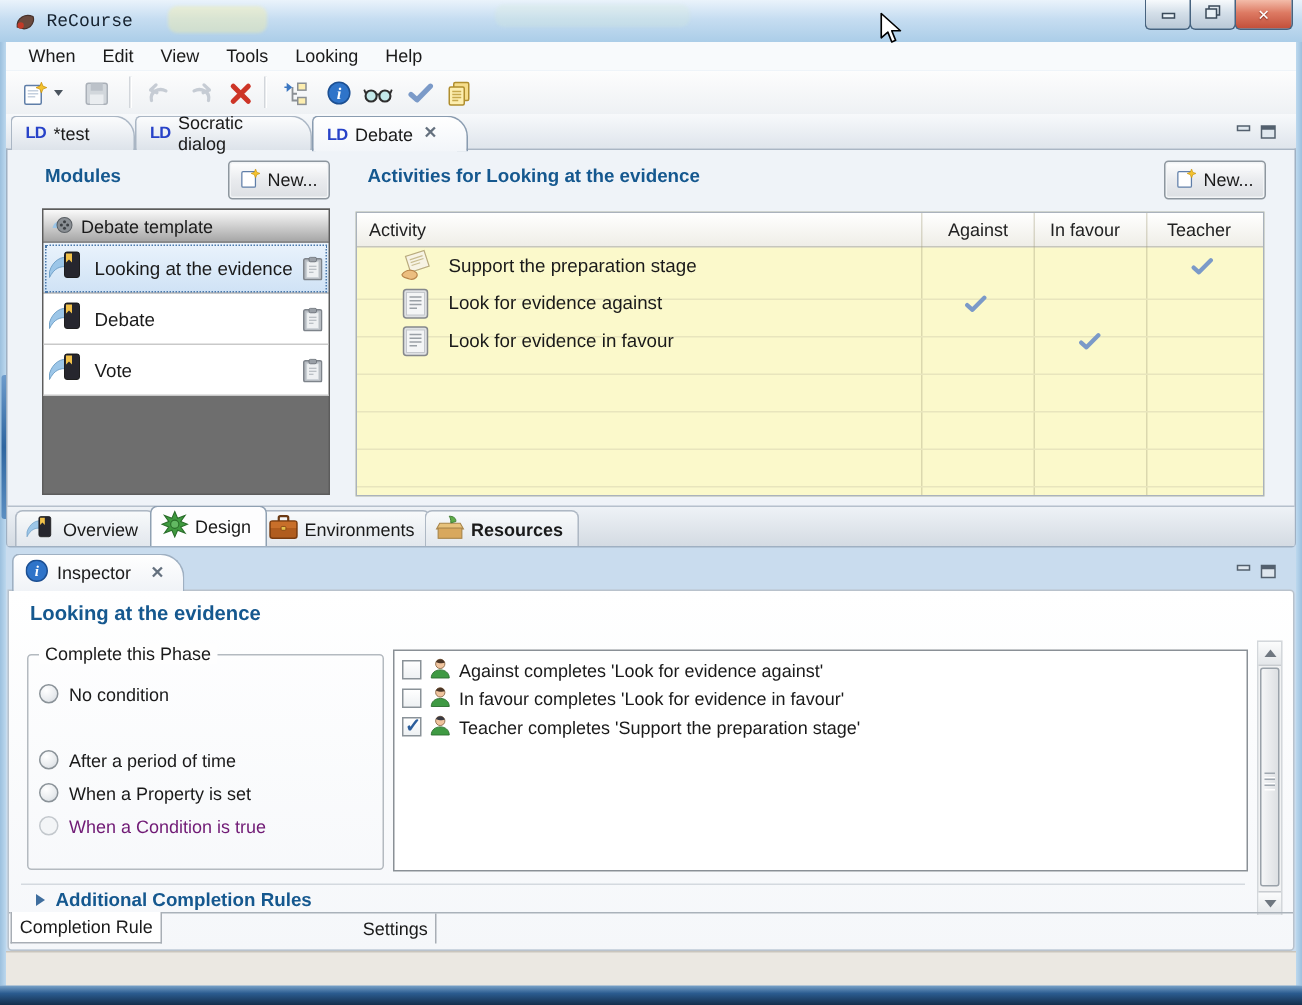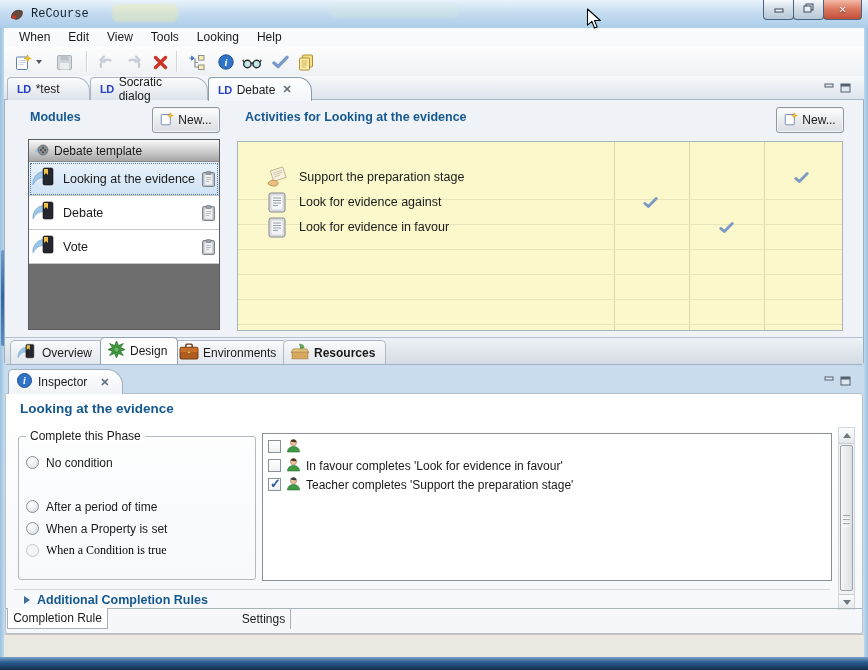--- a/index.html
+++ b/index.html
@@ -66,21 +66,21 @@
   
   .insp-tab{left:8px;top:369px;height:25px;display:flex;align-items:center;padding:0 12px 0 8px;gap:6px;border:1px solid #9fb0c2;border-bottom:none;border-radius:5px 16px 0 0;background:linear-gradient(#ffffff,#f0f3f7);z-index:2;box-sizing:border-box;}
   .insp-body{left:5px;top:393px;width:858px;height:241px;background:linear-gradient(#ffffff,#f5f7fa);border:1px solid #b9c2cc;border-radius:0 3px 3px 3px;box-sizing:border-box;}
   .insp-heading{left:20px;top:401px;font-size:13.5px;font-weight:bold;color:#15588f;}
   .groupbox{left:18px;top:436px;width:238px;height:144px;border:1px solid #b4bac0;border-radius:3px;box-sizing:border-box;}
   .groupbox-label{left:26px;top:429px;background:#fefefe;padding:0 4px;font-size:12px;color:#1a1a1a;}
   .radio-row{left:26px;display:flex;align-items:center;gap:7px;height:15px;}
   .radio{width:13px;height:13px;border-radius:50%;border:1px solid #8a9298;background:radial-gradient(circle at 35% 30%,#ffffff,#e8ebee 60%,#ced3d9);position:relative;box-sizing:border-box;flex:0 0 auto;}
   .radio.sel::after{content:"";position:absolute;left:2px;top:2px;right:2px;bottom:2px;border-radius:50%;background:radial-gradient(circle at 35% 30%,#8fc0ef,#2f6cb4);}
   .radio.dis{border-color:#c3c8cd;background:#f3f5f7;}
-  .radio-label.dis{color:#000000;font-family:Liberation Serif, serif;}
+  .radio-label.dis{color:#701a75;}
   .chklist{left:262px;top:433px;width:570px;height:148px;background:#fff;border:1px solid #8a9096;box-sizing:border-box;}
   .chk-row{position:absolute;left:6px;height:17px;display:flex;align-items:center;gap:5px;}
   .cbx{width:13px;height:13px;border:1px solid #8a9298;background:linear-gradient(#fff,#eef1f3);position:relative;box-sizing:border-box;flex:0 0 auto;}
   .cbx.checked::after{content:"\2713";position:absolute;left:1px;top:-3px;font-size:13px;font-weight:bold;color:#2b5d9b;}
   
   .sb{left:838px;top:427px;width:17px;height:183px;background:#f1f2f3;border:1px solid #d3d7db;box-sizing:border-box;}
   .sb-btn{position:absolute;left:0;width:15px;height:15px;background:linear-gradient(#fbfcfc,#e4e7ea);border-bottom:1px solid #c8ccd0;display:flex;align-items:center;justify-content:center;}
   .sb-thumb{position:absolute;left:1px;top:17px;width:13px;height:146px;background:linear-gradient(90deg,#f5f6f7,#dde0e3);border:1px solid #9aa2aa;border-radius:2px;box-sizing:border-box;}
   .sb-grip{position:absolute;left:2px;top:69px;width:7px;border-top:1px solid #a0a8b0;border-bottom:1px solid #fff;height:2px;}
   .tri-up{width:0;height:0;border-left:4px solid transparent;border-right:4px solid transparent;border-bottom:5px solid #6f7780;}
@@ -303,20 +303,26 @@
   <div class="abs sec-heading" style="left:245px;top:110px;">Activities for Looking at the evidence</div>
   <div class="abs btn-new" style="left:776px;top:107px;">
     <span><svg width="14" height="14" viewBox="0 0 17 17">
           <rect x="1.5" y="3" width="11" height="12.5" rx="1" fill="#fff" stroke="#5f7ea8"></rect>
           <path d="M12.6 0.8 L13.6 3.4 L16.2 4.4 L13.6 5.4 L12.6 8 L11.6 5.4 L9 4.4 L11.6 3.4 Z" fill="#f4c22e" stroke="#c8920a" stroke-width="0.5"></path>
         </svg></span>
     <span>New...</span>
   </div>
 
   <div class="abs act-table">
+    <div class="at-header">
+      <span class="at-h" style="left:8px;">Activity</span>
+      <span class="at-h" style="left:394px;">Against</span>
+      <span class="at-h" style="left:462px;">In favour</span>
+      <span class="at-h" style="left:540px;">Teacher</span>
+    </div>
     <div class="at-colline" style="left:376px;"></div>
     <div class="at-colline" style="left:451px;"></div>
     <div class="at-colline" style="left:526px;"></div>
 
     <div class="at-row" style="top:23px;">
       <span class="at-icon"><svg width="26" height="23" viewBox="0 0 26 23">
             <g transform="rotate(-18 13 9)">
               <rect x="6" y="2.5" width="13" height="11" fill="#f7f3e4" stroke="#b9ab7e" stroke-width="0.8"></rect>
               <path d="M8 5.5 h9 M8 7.5 h9 M8 9.5 h6" stroke="#c9bd92" stroke-width="0.8"></path>
             </g>
@@ -431,20 +437,21 @@
   </div>
 
   <div class="abs chklist"></div>
   <div class="abs chk-row" style="left:268px;top:438px;">
     <span class="cbx"></span>
     <span><svg width="15" height="15" viewBox="0 0 15 15">
           <circle cx="7.5" cy="4.6" r="3.1" fill="#f0c49e" stroke="#8a6a4a" stroke-width="0.6"></circle>
           <path d="M7.5 1.5 a3.1 3.1 0 0 1 3 2.4 c-2 0.6 -4.4 0.2 -6 -0.6 a3.1 3.1 0 0 1 3 -1.8 z" fill="#4a3526"></path>
           <path d="M1.5 14 c0 -3.4 2.7 -5.4 6 -5.4 s6 2 6 5.4 z" fill="#3f9a43" stroke="#2a6e2e" stroke-width="0.6"></path>
         </svg></span>
+    <span>Against completes 'Look for evidence against'</span>
   </div>
   <div class="abs chk-row" style="left:268px;top:476px;">
     <span class="cbx checked"></span>
     <span><svg width="15" height="15" viewBox="0 0 15 15">
           <circle cx="7.5" cy="4.6" r="3.1" fill="#f0c49e" stroke="#8a6a4a" stroke-width="0.6"></circle>
           <path d="M7.5 1.5 a3.1 3.1 0 0 1 3 2.4 c-2 0.6 -4.4 0.2 -6 -0.6 a3.1 3.1 0 0 1 3 -1.8 z" fill="#3a3a42"></path>
           <path d="M1.5 14 c0 -3.4 2.7 -5.4 6 -5.4 s6 2 6 5.4 z" fill="#3f9a43" stroke="#2a6e2e" stroke-width="0.6"></path>
         </svg></span>
     <span>Teacher completes 'Support the preparation stage'</span>
   </div>

